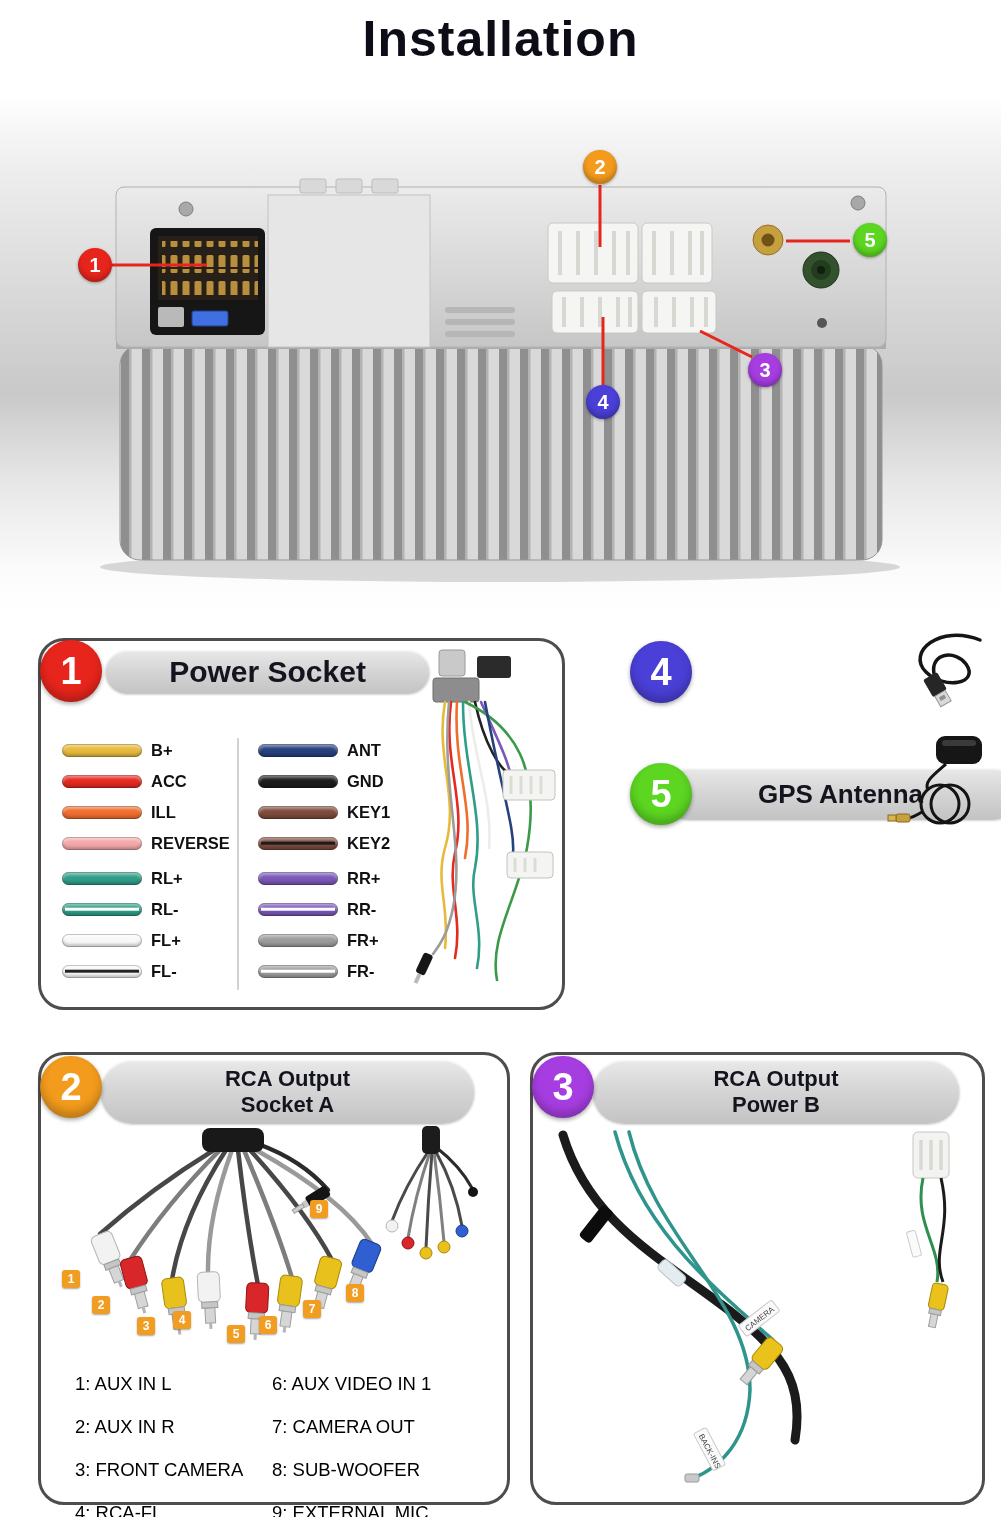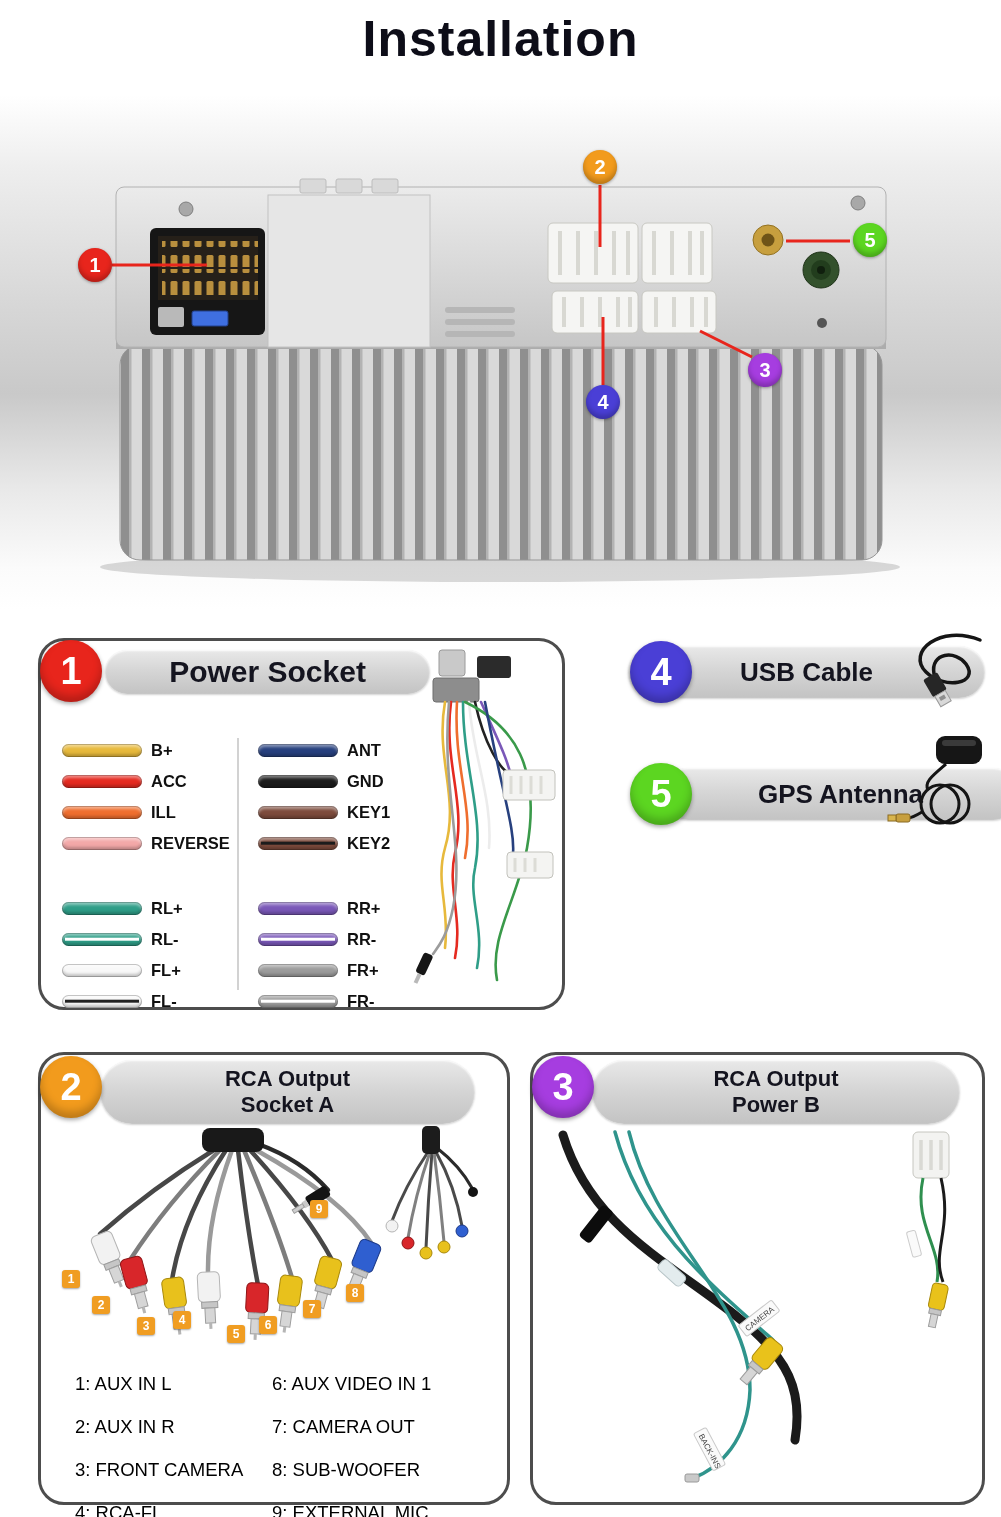--- a/index.html
+++ b/index.html
@@ -29,21 +29,21 @@
   .pill-header{background:linear-gradient(180deg,#e9e9e9 0%,#d6d6d6 45%,#c3c3c3 100%);
                border-radius:999px;display:flex;align-items:center;justify-content:center;
                font-weight:bold;color:#14141f;box-shadow:inset 0 1px 2px #ffffff,0 1px 2px rgba(0,0,0,.18);
                text-align:center;}
   .pill-header .tl{line-height:1.18;}
 
   .vdiv{width:2px;background:#d2d2d2;}
 
   .wire-col{display:flex;flex-direction:column;}
   .wire-row{display:flex;align-items:center;height:20px;margin-bottom:11px;}
-  .wire-row:nth-child(5){margin-top:34px;}
+  .wire-row:nth-child(5){margin-top:4px;}
   .wire-pill{position:relative;width:80px;height:13px;border-radius:7px;flex:0 0 auto;
              box-shadow:inset 0 0 0 1px rgba(0,0,0,.22), inset 0 3px 3px rgba(255,255,255,.45),
                         inset 0 -3px 3px rgba(0,0,0,.22);}
   .wire-stripe{position:absolute;left:3px;right:3px;top:50%;height:2.6px;transform:translateY(-50%);}
   .wire-label{margin-left:9px;font-size:16.5px;font-weight:bold;color:#101010;white-space:nowrap;}
 
   .tag{position:absolute;width:18px;height:18px;border-radius:3px;color:#fff;
        font-size:12px;font-weight:bold;display:flex;align-items:center;justify-content:center;
        box-shadow:0 1px 2px rgba(0,0,0,.35);}
 
@@ -236,21 +236,20 @@
         <span class="wire-label">FR+</span>
       </div>
       <div class="wire-row">
         <span class="wire-pill" style="background: rgb(156, 156, 156);">
           <span class="wire-stripe" style="background: rgb(255, 255, 255);"></span>
         </span>
         <span class="wire-label">FR-</span>
       </div>
     </div>
 
-  <div class="abs pill-header" style="left:628px;top:646px;width:357px;height:52px;font-size:26px">USB Cable</div>
   <div class="abs badge-lg" style="left: 630px; top: 641px; background: rgb(74, 63, 214);">4</div>
   <svg class="abs" style="left:898px;top:630px" width="95" height="80" viewBox="0 0 95 80">
     <path d="M82,10 C42,-6 8,22 28,42 C46,60 82,54 68,34 C58,20 32,22 36,44" fill="none" stroke="#151515" stroke-width="3.5" stroke-linecap="round"></path>
     <g transform="translate(32,46) rotate(-30)">
       <rect x="-8" y="0" width="16" height="20" rx="2" fill="#262626"></rect>
       <rect x="-6" y="20" width="12" height="12" fill="#d9d9d9" stroke="#999"></rect>
       <rect x="-3" y="23" width="6" height="4" fill="#8f8f8f"></rect>
     </g>
   </svg>
 

